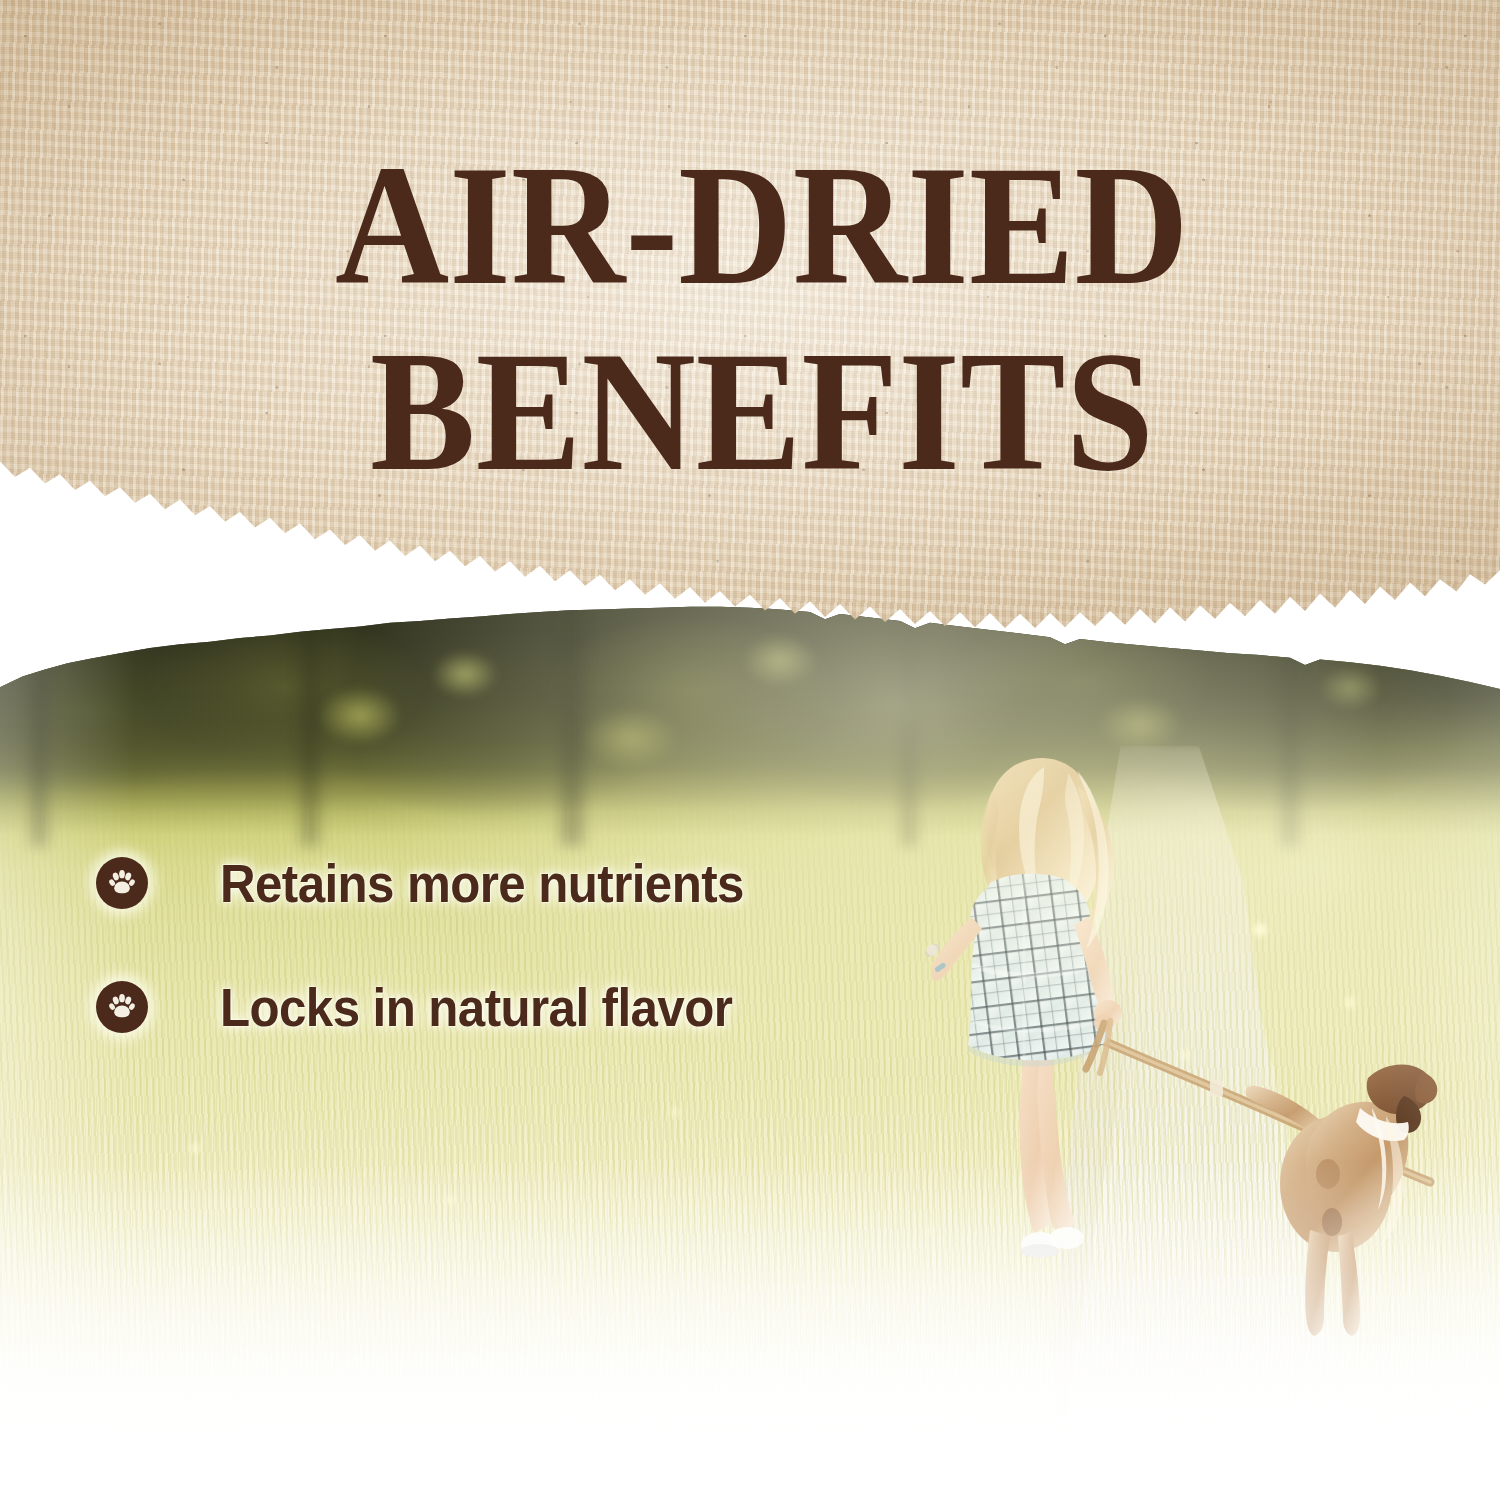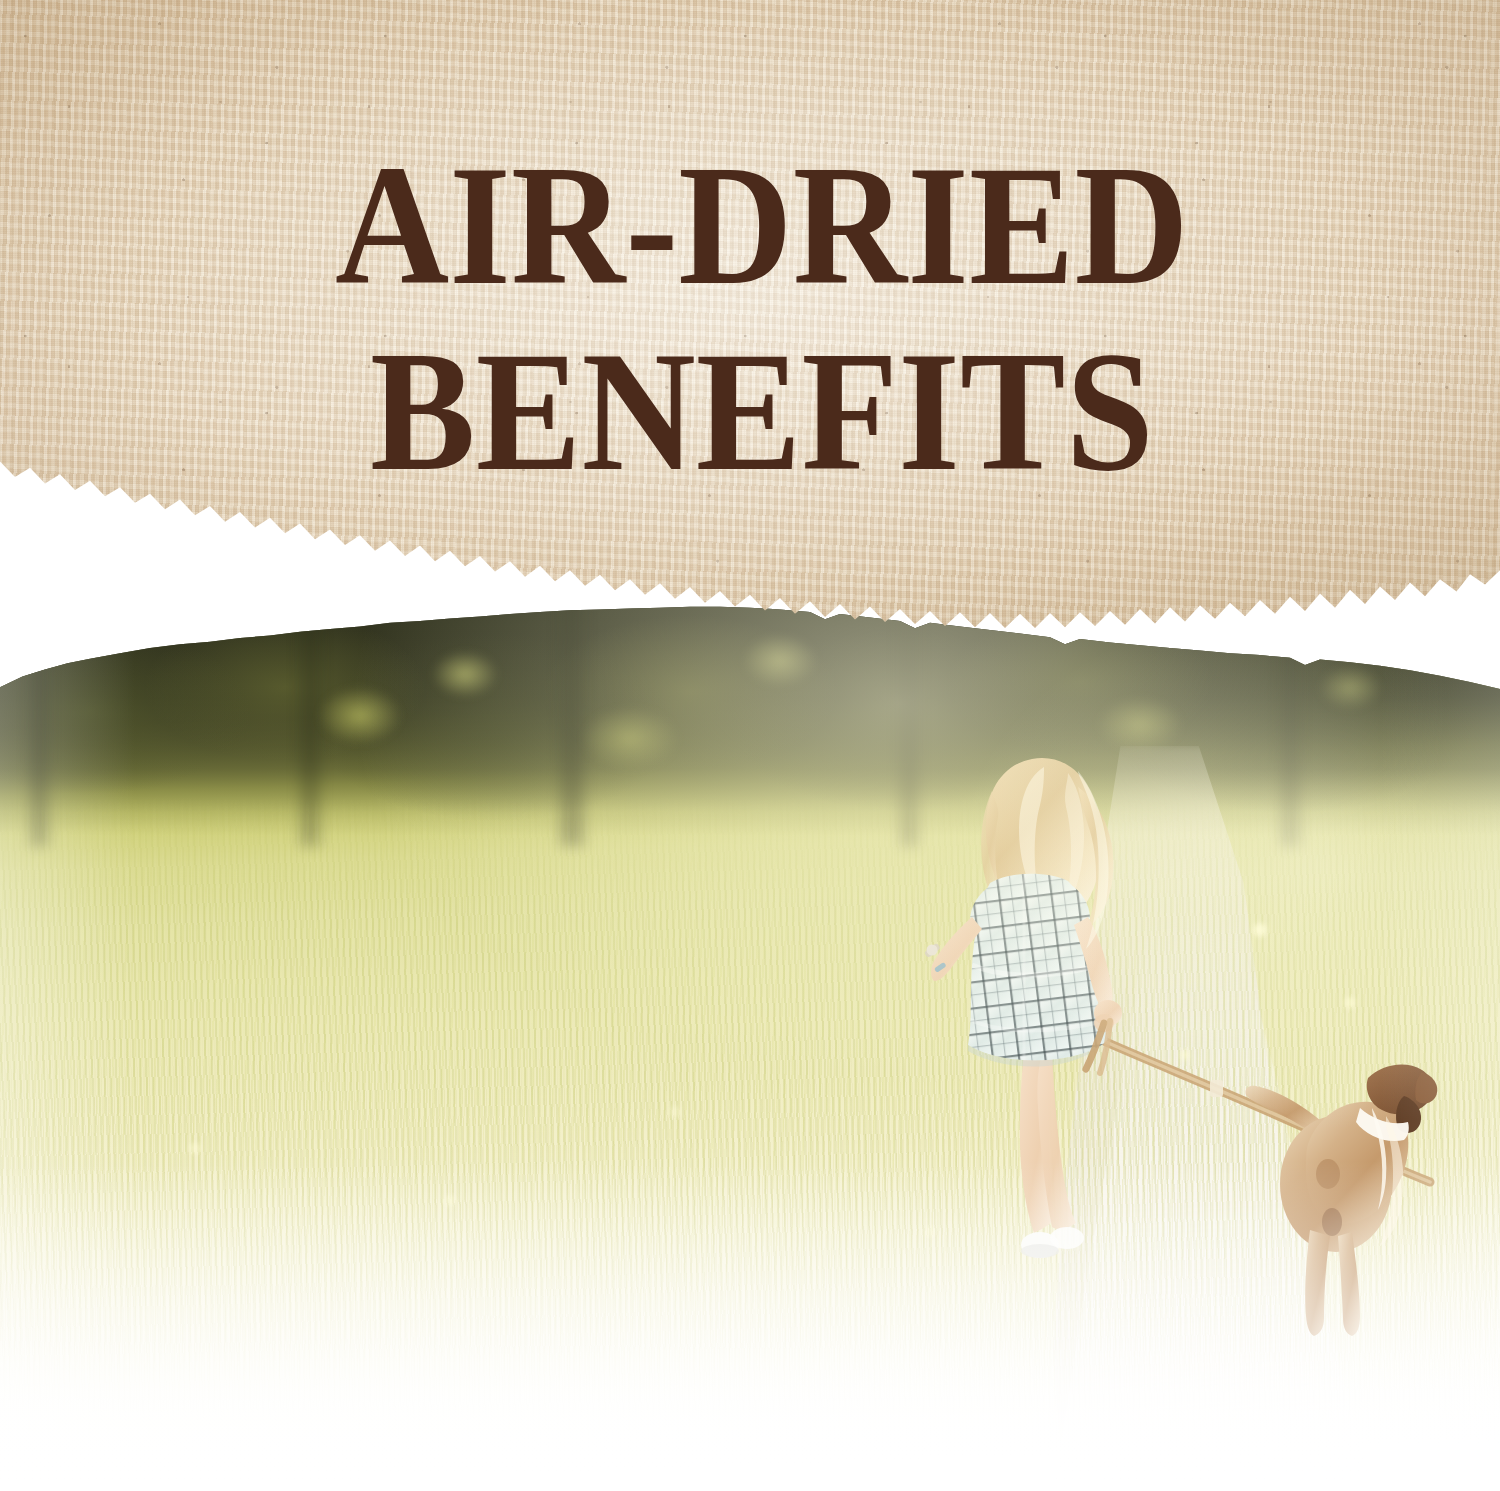--- a/index.html
+++ b/index.html
@@ -578,18 +578,44 @@
     <div class="kraft-vignette"></div>
   </div>
 
   <h1 class="headline">
     <span class="headline-line l1">AIR-DRIED</span>
     <span class="headline-line l2">BENEFITS</span>
   </h1>
 
   <ul class="benefit-list" style="list-style:none;margin:0;padding:0;">
 
-
+    <li class="benefit-row">
+      <span class="paw-badge">
+        <svg viewBox="0 0 32 32" xmlns="http://www.w3.org/2000/svg" aria-hidden="true">
+          <ellipse cx="9.4" cy="9.0" rx="3.05" ry="4.25" fill="#f4efe2" transform="rotate(-18 9.4 9.0)"></ellipse>
+          <ellipse cx="16.0" cy="6.6" rx="3.05" ry="4.45" fill="#f4efe2"></ellipse>
+          <ellipse cx="22.6" cy="9.0" rx="3.05" ry="4.25" fill="#f4efe2" transform="rotate(18 22.6 9.0)"></ellipse>
+          <ellipse cx="26.6" cy="15.6" rx="2.7" ry="3.6" fill="#f4efe2" transform="rotate(34 26.6 15.6)"></ellipse>
+          <ellipse cx="5.4" cy="15.6" rx="2.7" ry="3.6" fill="#f4efe2" transform="rotate(-34 5.4 15.6)"></ellipse>
+          <path d="M16 14.3c4.9 0 8.3 3.5 8.3 7.2 0 3.3-3.1 5.4-8.3 5.4s-8.3-2.1-8.3-5.4c0-3.7 3.4-7.2 8.3-7.2z" fill="#f4efe2"></path>
+        </svg>
+      </span>
+      <span class="benefit-text">Retains more nutrients</span>
+    </li>
+
+    <li class="benefit-row">
+      <span class="paw-badge">
+        <svg viewBox="0 0 32 32" xmlns="http://www.w3.org/2000/svg" aria-hidden="true">
+          <ellipse cx="9.4" cy="9.0" rx="3.05" ry="4.25" fill="#f4efe2" transform="rotate(-18 9.4 9.0)"></ellipse>
+          <ellipse cx="16.0" cy="6.6" rx="3.05" ry="4.45" fill="#f4efe2"></ellipse>
+          <ellipse cx="22.6" cy="9.0" rx="3.05" ry="4.25" fill="#f4efe2" transform="rotate(18 22.6 9.0)"></ellipse>
+          <ellipse cx="26.6" cy="15.6" rx="2.7" ry="3.6" fill="#f4efe2" transform="rotate(34 26.6 15.6)"></ellipse>
+          <ellipse cx="5.4" cy="15.6" rx="2.7" ry="3.6" fill="#f4efe2" transform="rotate(-34 5.4 15.6)"></ellipse>
+          <path d="M16 14.3c4.9 0 8.3 3.5 8.3 7.2 0 3.3-3.1 5.4-8.3 5.4s-8.3-2.1-8.3-5.4c0-3.7 3.4-7.2 8.3-7.2z" fill="#f4efe2"></path>
+        </svg>
+      </span>
+      <span class="benefit-text">Locks in natural flavor</span>
+    </li>
 
 
   </ul>
 
 </div>
 
 </body></html>

